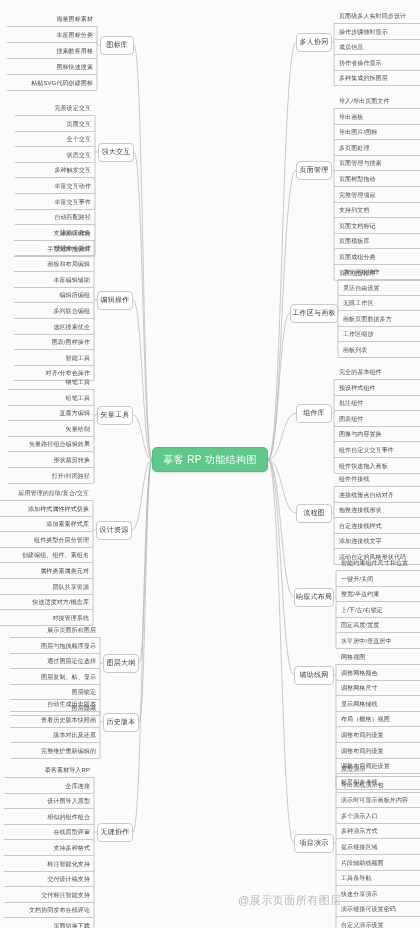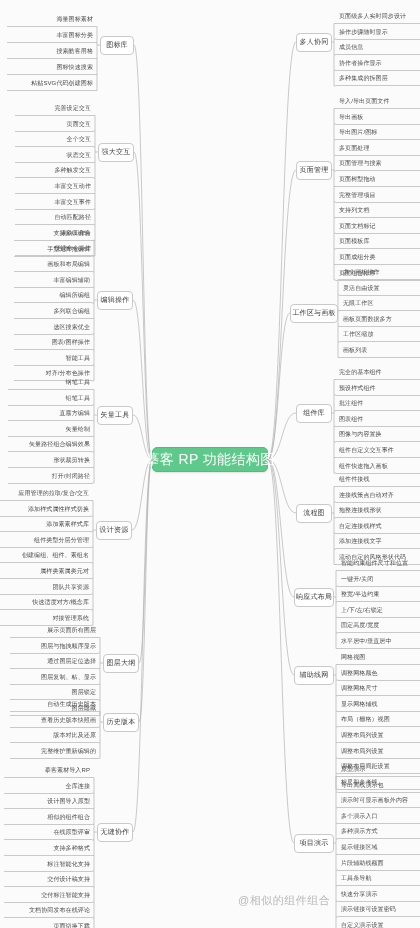--- a/index.html
+++ b/index.html
@@ -22,21 +22,21 @@
   }
   
   .center-node {
     position: absolute;
     left: 152px; top: 447px;
     width: 116px; height: 25px;
     background: #5ec98a;
     border: 1px solid #4fbd7c;
     border-radius: 5px;
     color: #ffffff;
-    font-size: 14px;
+    font-size: 10px;
     letter-spacing: 0.4px;
     display: flex;
     align-items: center;
     justify-content: center;
     white-space: nowrap;
     z-index: 30;
     box-shadow: 0 1px 2px rgba(0,0,0,0.10);
   }
   
   .branch-node {
@@ -435,14 +435,14 @@
       <div class="leaf-node align-left" style="top: 810.8px; width: 82px; left: 338px;">多个演示入口</div>
       <div class="leaf-node align-left" style="top: 826.4px; width: 82px; left: 338px;">多种演示方式</div>
       <div class="leaf-node align-left" style="top: 842px; width: 82px; left: 338px;">提示链接区域</div>
       <div class="leaf-node align-left" style="top: 857.6px; width: 82px; left: 338px;">片段辅助线额面</div>
       <div class="leaf-node align-left" style="top: 873.2px; width: 82px; left: 338px;">工具条导航</div>
       <div class="leaf-node align-left" style="top: 888.8px; width: 82px; left: 338px;">快速分享演示</div>
       <div class="leaf-node align-left" style="top: 904.4px; width: 82px; left: 338px;">演示链接可设置密码</div>
       <div class="leaf-node align-left" style="top: 920px; width: 82px; left: 338px;">自定义演示设置</div>
     </div>
 
-  <div class="watermark">@相似的组件组合</div>
+  <div class="watermark">@展示页面所有图层</div>
 </div>
 
 </body></html>

